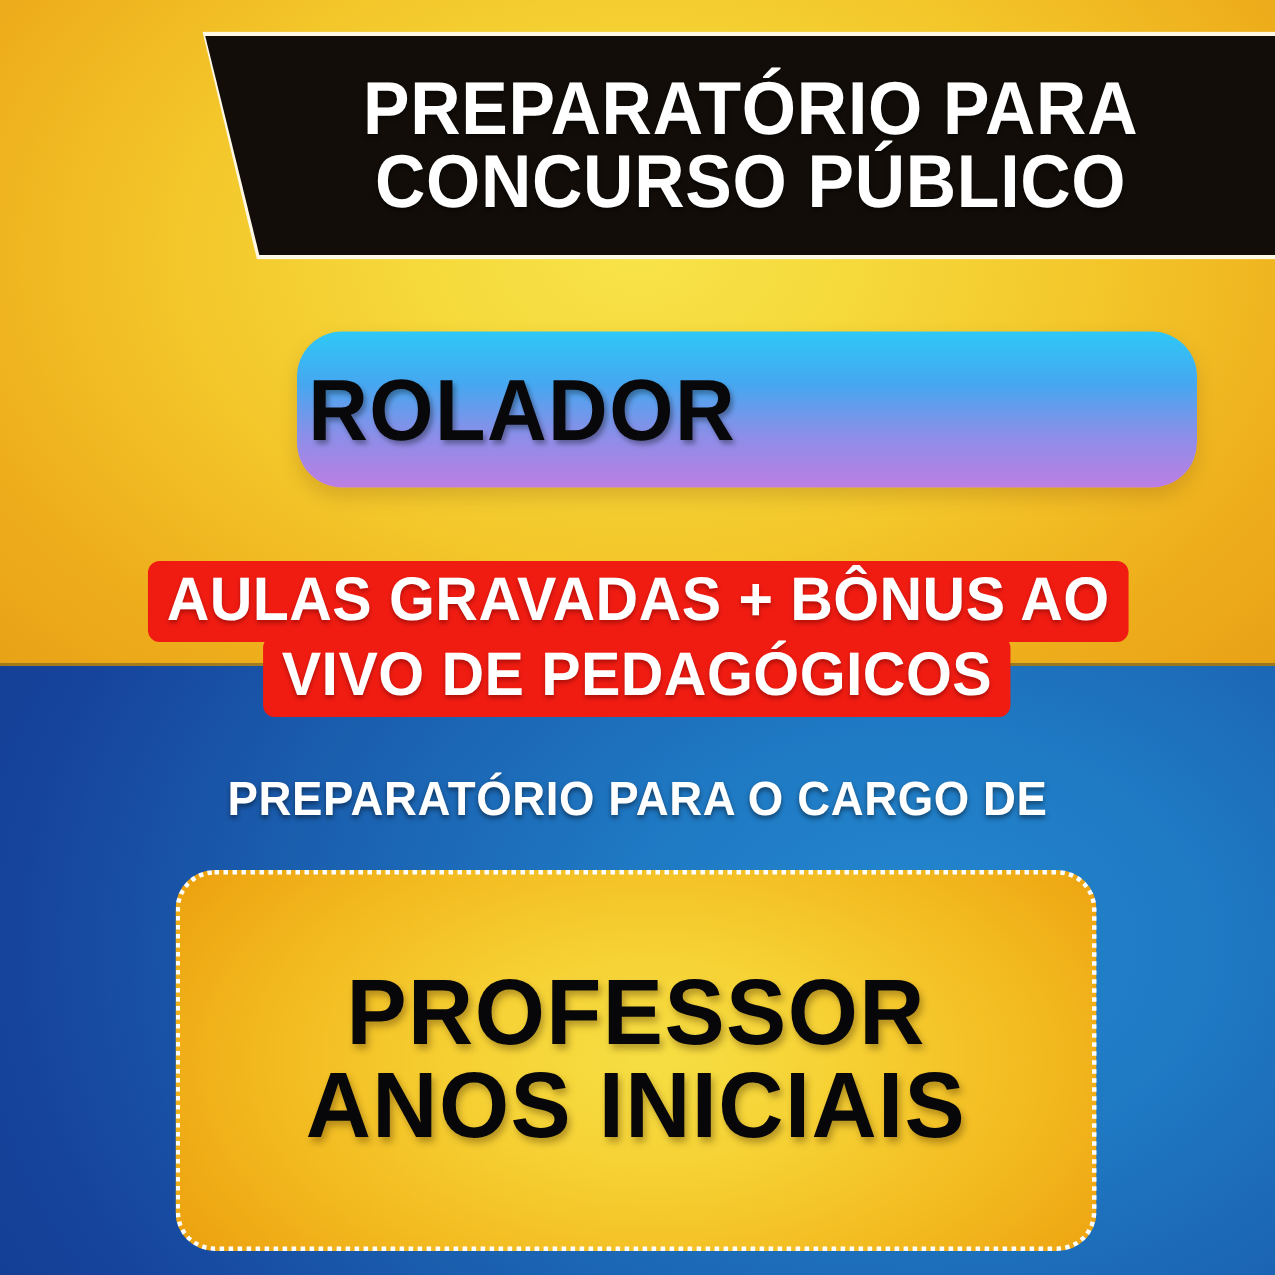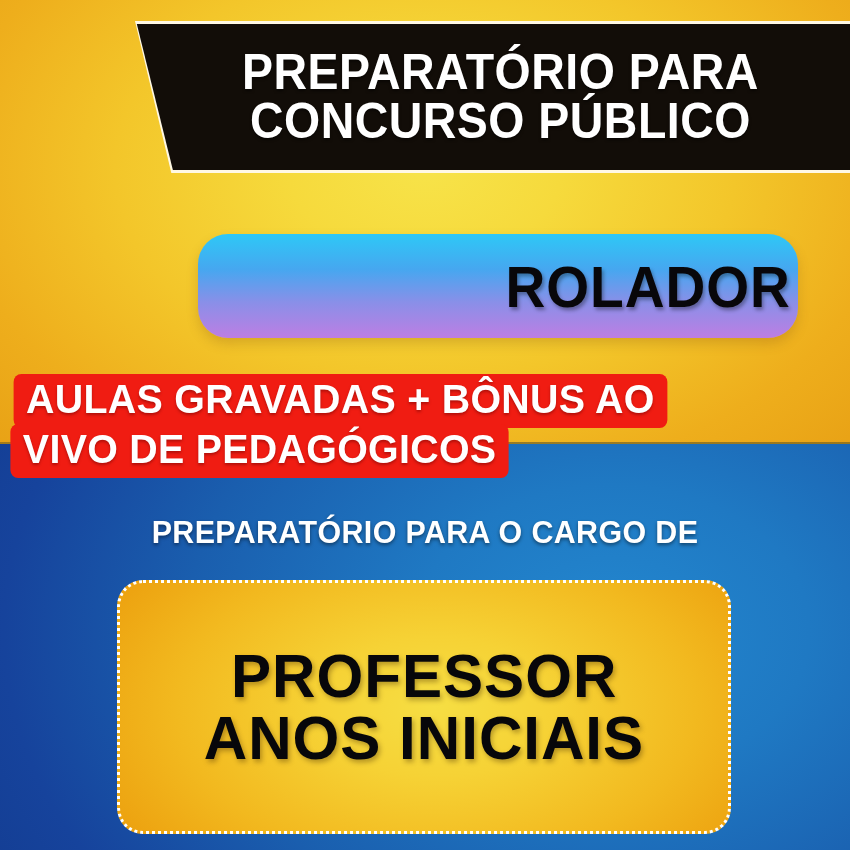--- a/index.html
+++ b/index.html
@@ -82,43 +82,44 @@
     transform: scaleX(0.93);
     padding-left: 42px;
     text-shadow: 0 2px 3px rgba(0,0,0,.5);
   }
   .headline-text .l1 { display: block; }
   .headline-text .l2 { display: block; }
 
   
   .city-pill {
     position: absolute;
-    left: 198px; top: 234px;
+    left: 198px; top: 221px;
     width: 600px; height: 104px;
     border-radius: 30px;
     background: linear-gradient(180deg, #2ec8f6 0%, #46a7f0 34%, #8a8fe8 66%, #bd7ee3 100%);
     box-shadow: 0 6px 12px rgba(120,70,20,.22);
     display: flex;
     align-items: center;
-    justify-content: flex-end;
+    justify-content: flex-start;
   }
   .city-text {
     color: #08070a;
     font-weight: 700;
     font-size: 58px;
     letter-spacing: 1px;
     transform: scaleX(0.95);
     text-shadow: 2px 3px 4px rgba(0,0,0,.33);
   }
 
   
   .promo-block {
     position: absolute;
     left: 0; top: 374px;
     width: 850px;
+    text-align: center;
   }
   .promo-line {
     display: inline-block;
     background: #f01c12;
     color: #ffffff;
     font-weight: 700;
     font-size: 41px;
     line-height: 1.12;
     letter-spacing: 0.3px;
     transform: scaleX(0.96);

